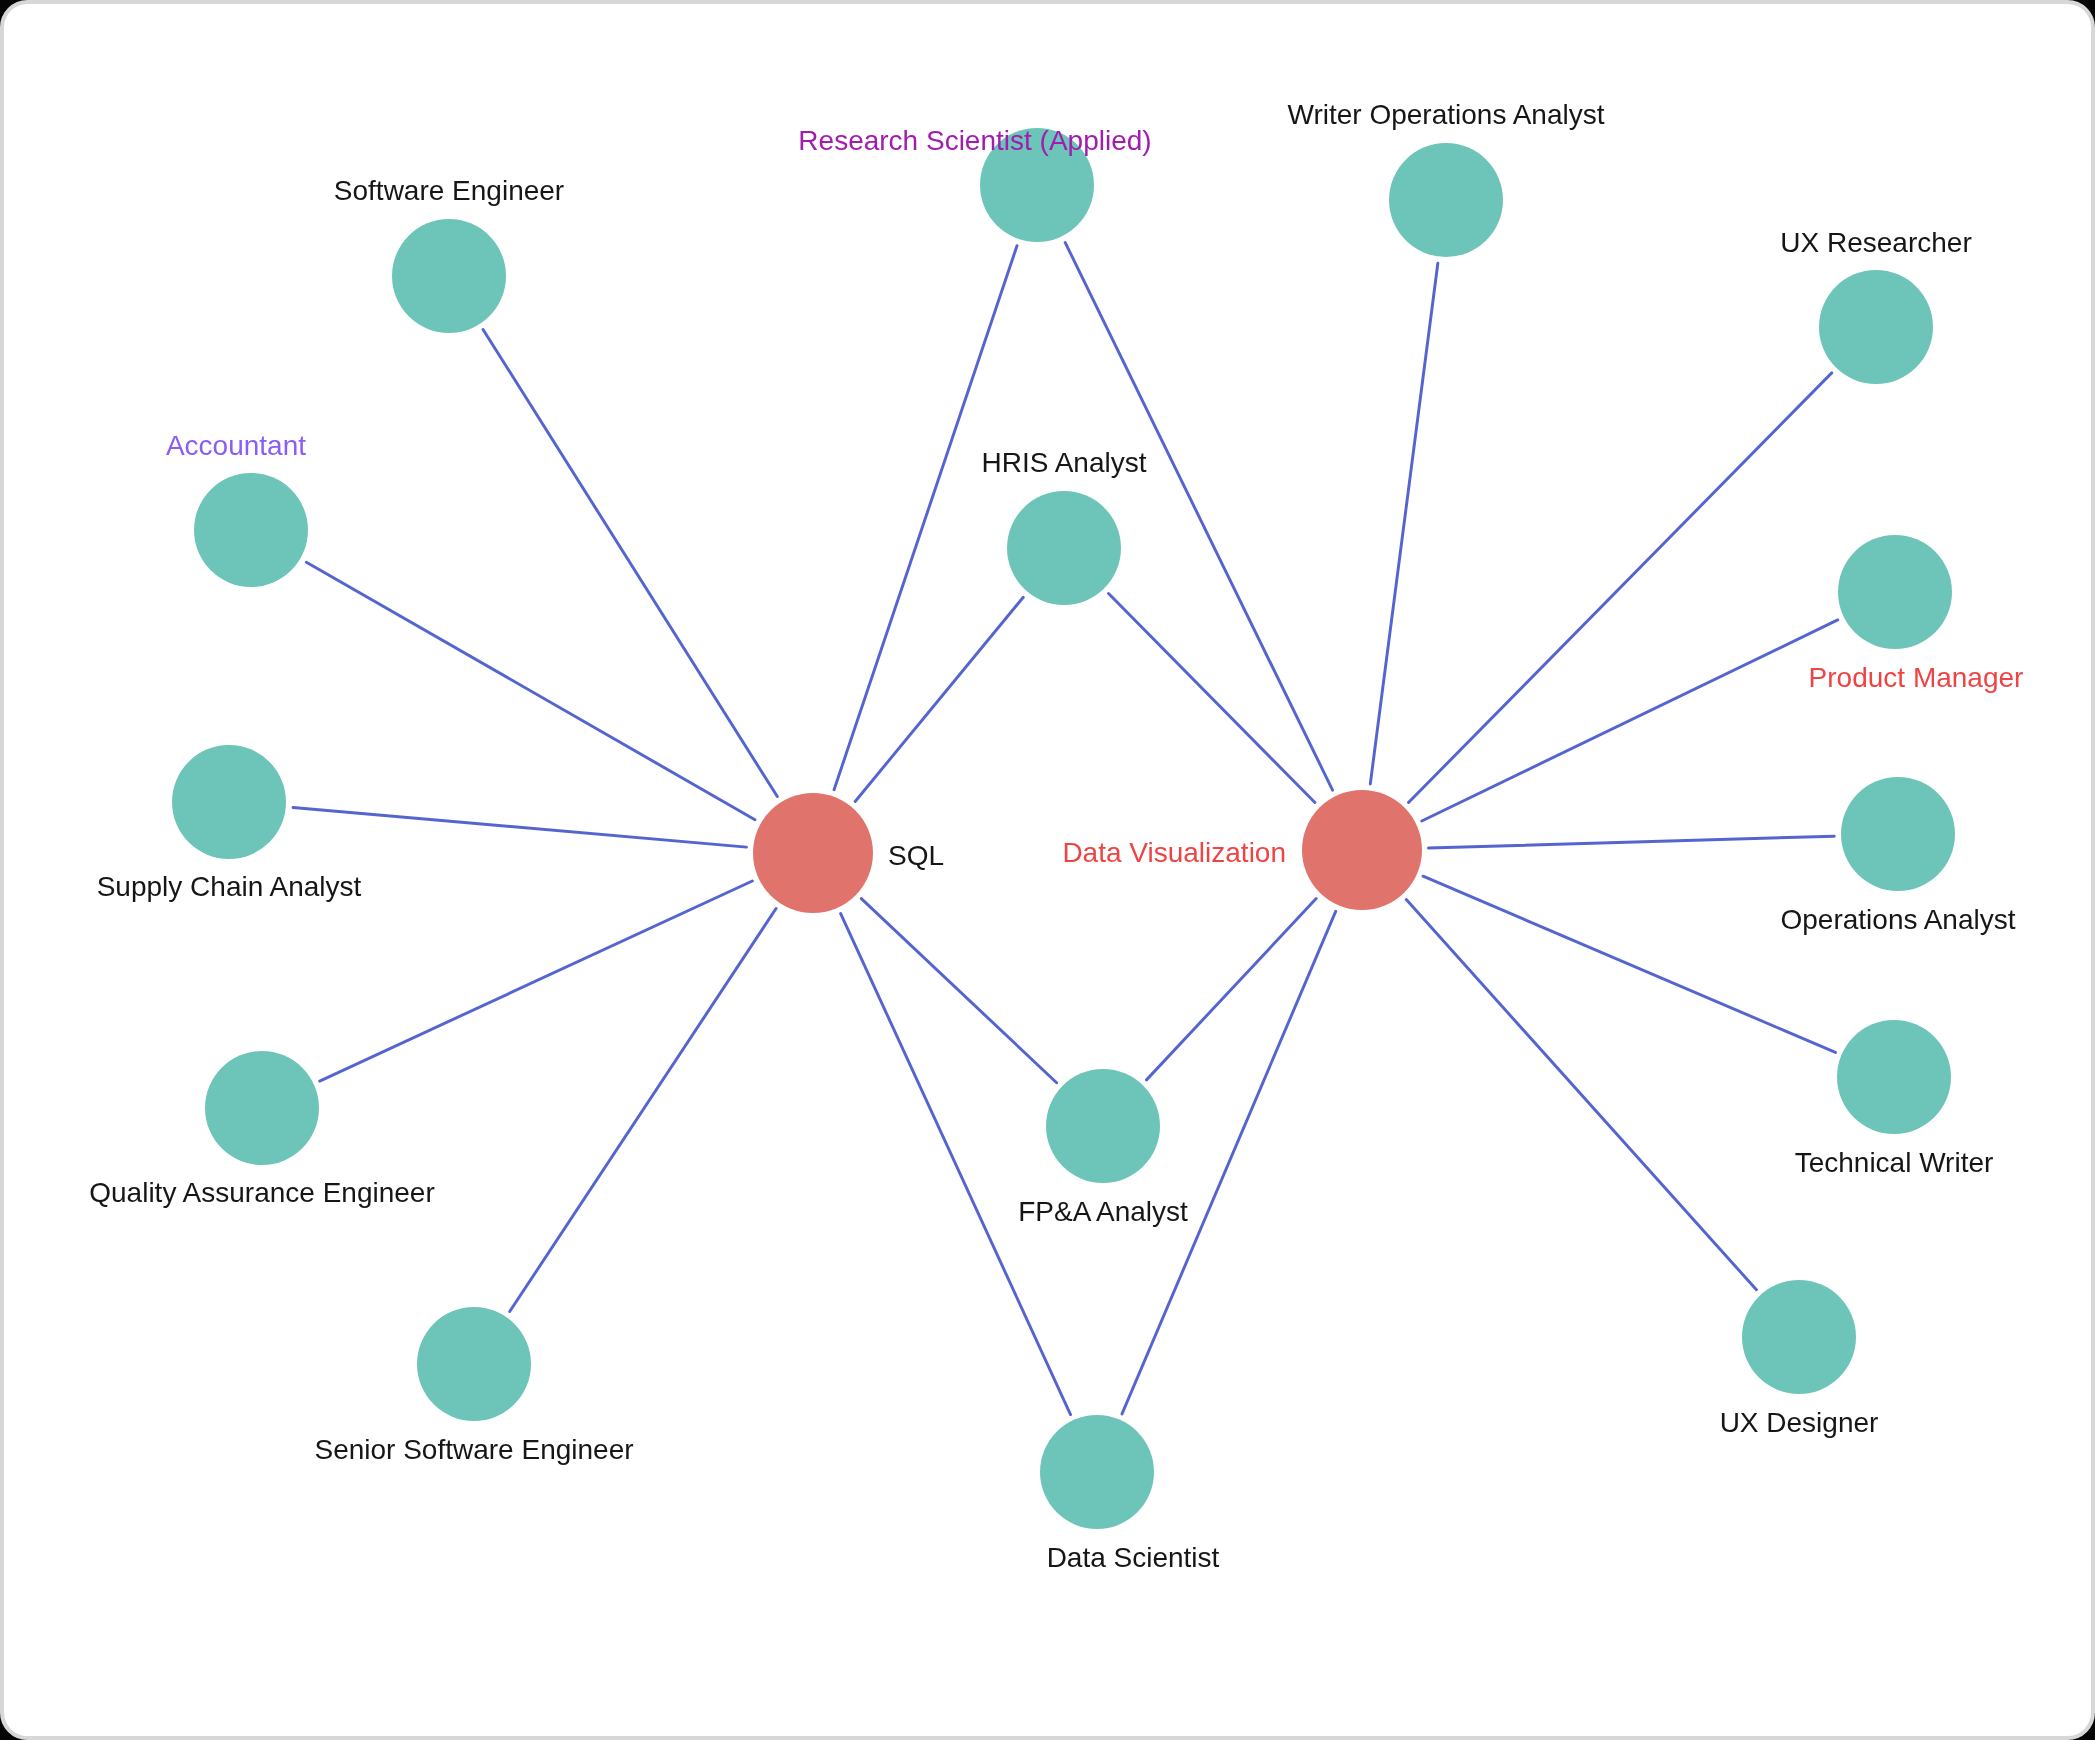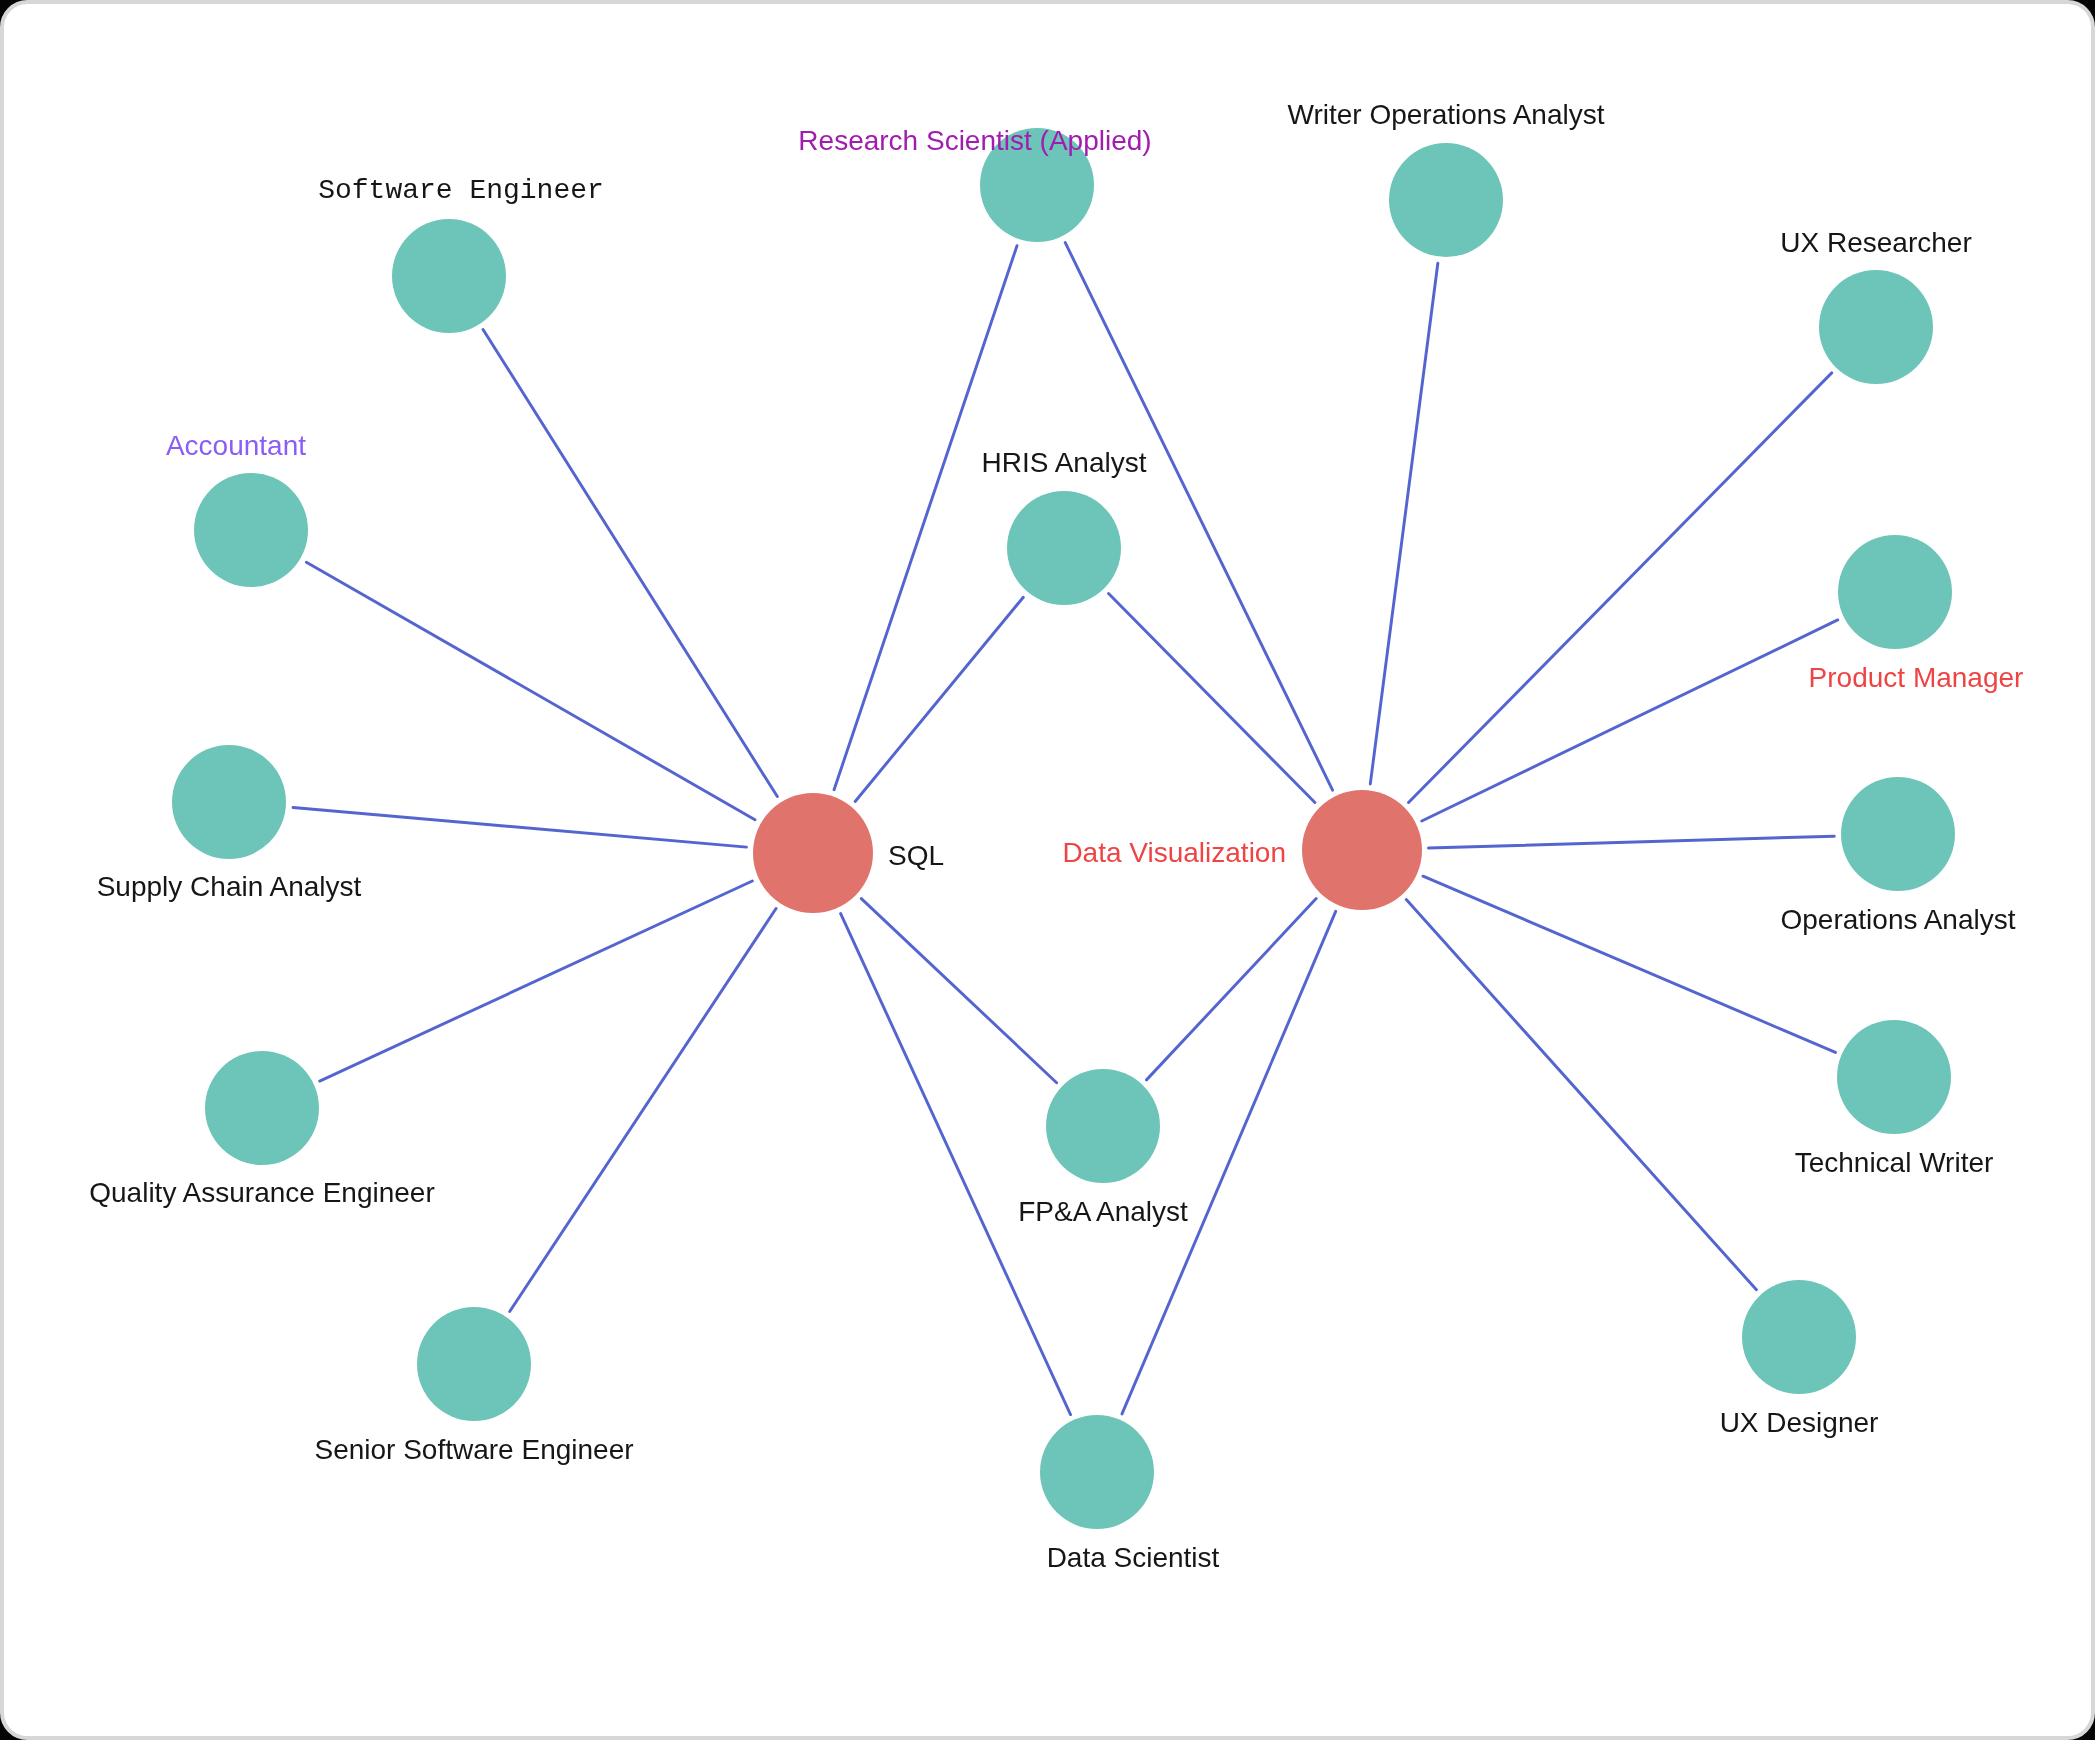--- a/index.html
+++ b/index.html
@@ -71,21 +71,21 @@
         <line x1="1430.4" y1="913.6" x2="1787.6" y2="1311.6" stroke="#5565cf" stroke-width="3" stroke-linecap="round"></line>
         <line x1="1358.4" y1="925.6" x2="1140.4" y2="1438.2" stroke="#5565cf" stroke-width="3" stroke-linecap="round"></line>
         <line x1="1338.5" y1="912.6" x2="1165.4" y2="1097.5" stroke="#5565cf" stroke-width="3" stroke-linecap="round"></line>
       </svg>
     <div id="node-layer">
         <div class="node" style="left: 809px; top: 849px; width: 120px; height: 120px; background: rgb(224, 115, 108);"></div>
         <div class="node-label pos-right" style="color: rgb(22, 22, 22); left: 884px; top: 851px;">SQL</div>
         <div class="node" style="left: 1358px; top: 846px; width: 120px; height: 120px; background: rgb(224, 115, 108);"></div>
         <div class="node-label pos-left" style="color: #ef4444; left: 1282px; top: 848px;">Data Visualization</div>
         <div class="node" style="left: 445px; top: 272px; width: 114px; height: 114px; background: rgb(109, 196, 184);"></div>
-        <div class="node-label pos-above" style="color: rgb(22, 22, 22); left: 457px; top: 203px; font-family: Liberation Mono, monospace;">Software Engineer</div>
+        <div class="node-label pos-above" style="color: rgb(22, 22, 22); left: 445px; top: 203px;">Software Engineer</div>
         <div class="node" style="left: 1033px; top: 181px; width: 114px; height: 114px; background: rgb(109, 196, 184);"></div>
         <div class="node-label pos-above" style="color: #a21caf; left: 971px; top: 113px; margin-top: 40px;">Research Scientist (Applied)</div>
         <div class="node" style="left: 1442px; top: 196px; width: 114px; height: 114px; background: rgb(109, 196, 184);"></div>
         <div class="node-label pos-above" style="color: rgb(22, 22, 22); left: 1442px; top: 127px;">Writer Operations Analyst</div>
         <div class="node" style="left: 1872px; top: 323px; width: 114px; height: 114px; background: rgb(109, 196, 184);"></div>
         <div class="node-label pos-above" style="color: rgb(22, 22, 22); left: 1872px; top: 255px;">UX Researcher</div>
         <div class="node" style="left: 247px; top: 526px; width: 114px; height: 114px; background: rgb(109, 196, 184);"></div>
         <div class="node-label pos-above" style="color: #8b5cf6; left: 232px; top: 458px;">Accountant</div>
         <div class="node" style="left: 1060px; top: 544px; width: 114px; height: 114px; background: rgb(109, 196, 184);"></div>
         <div class="node-label pos-above" style="color: rgb(22, 22, 22); left: 1060px; top: 475px;">HRIS Analyst</div>

